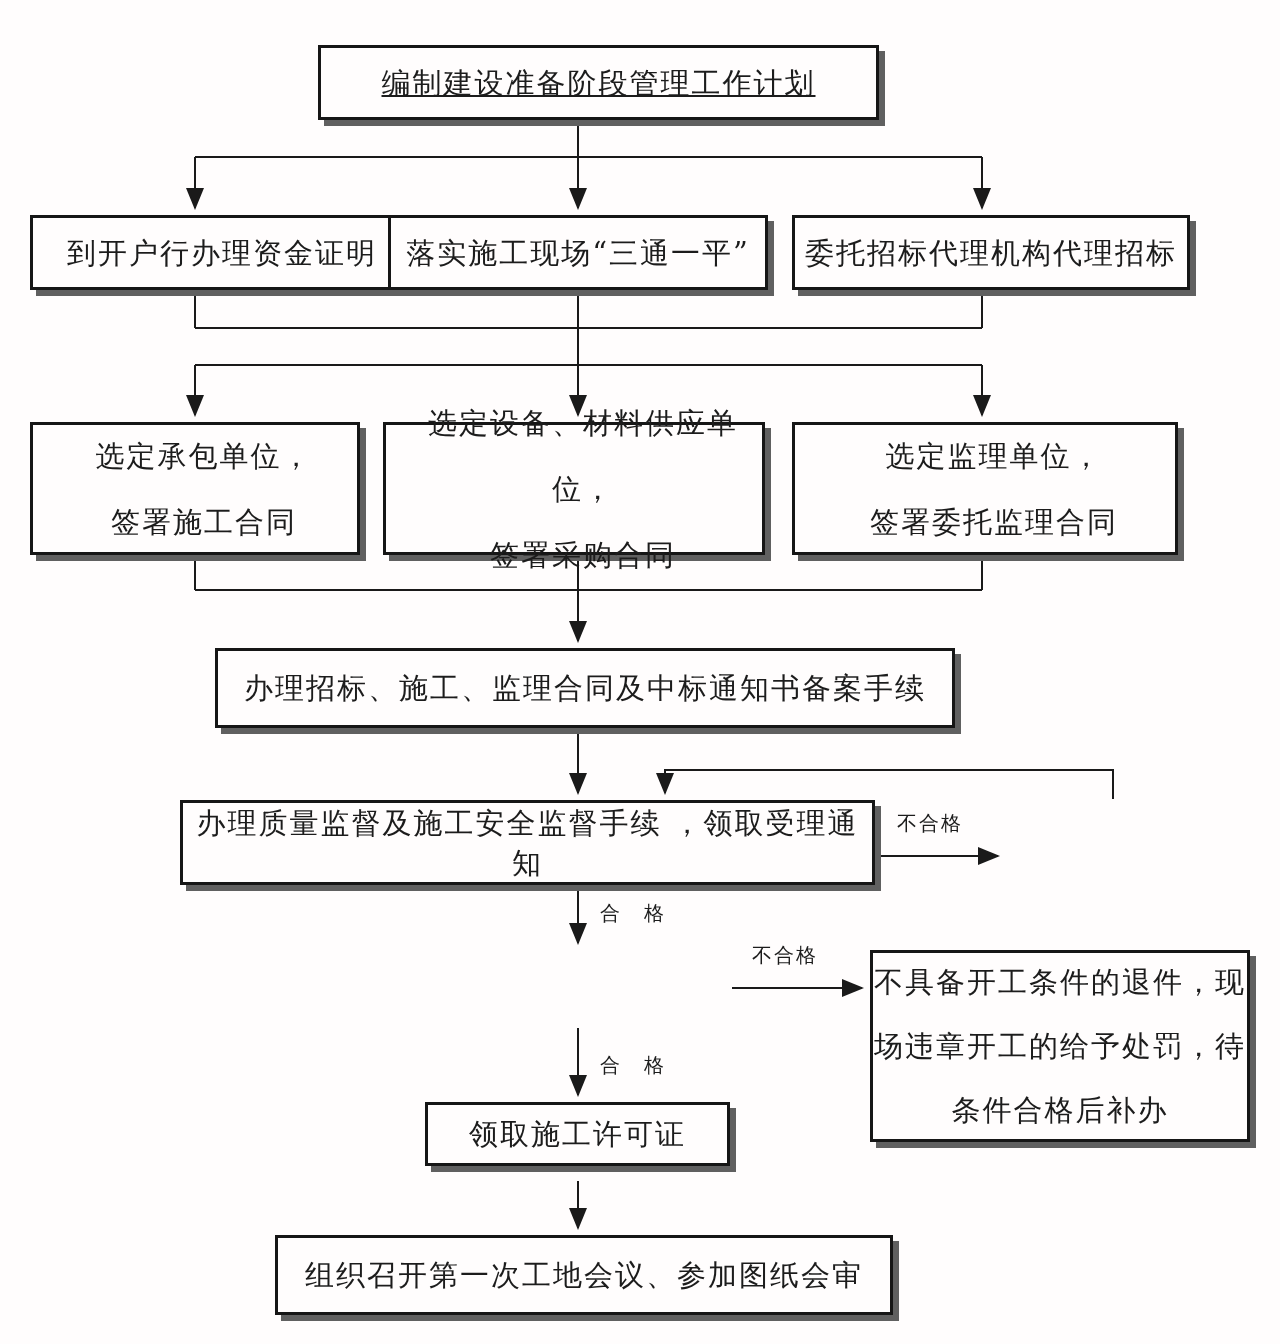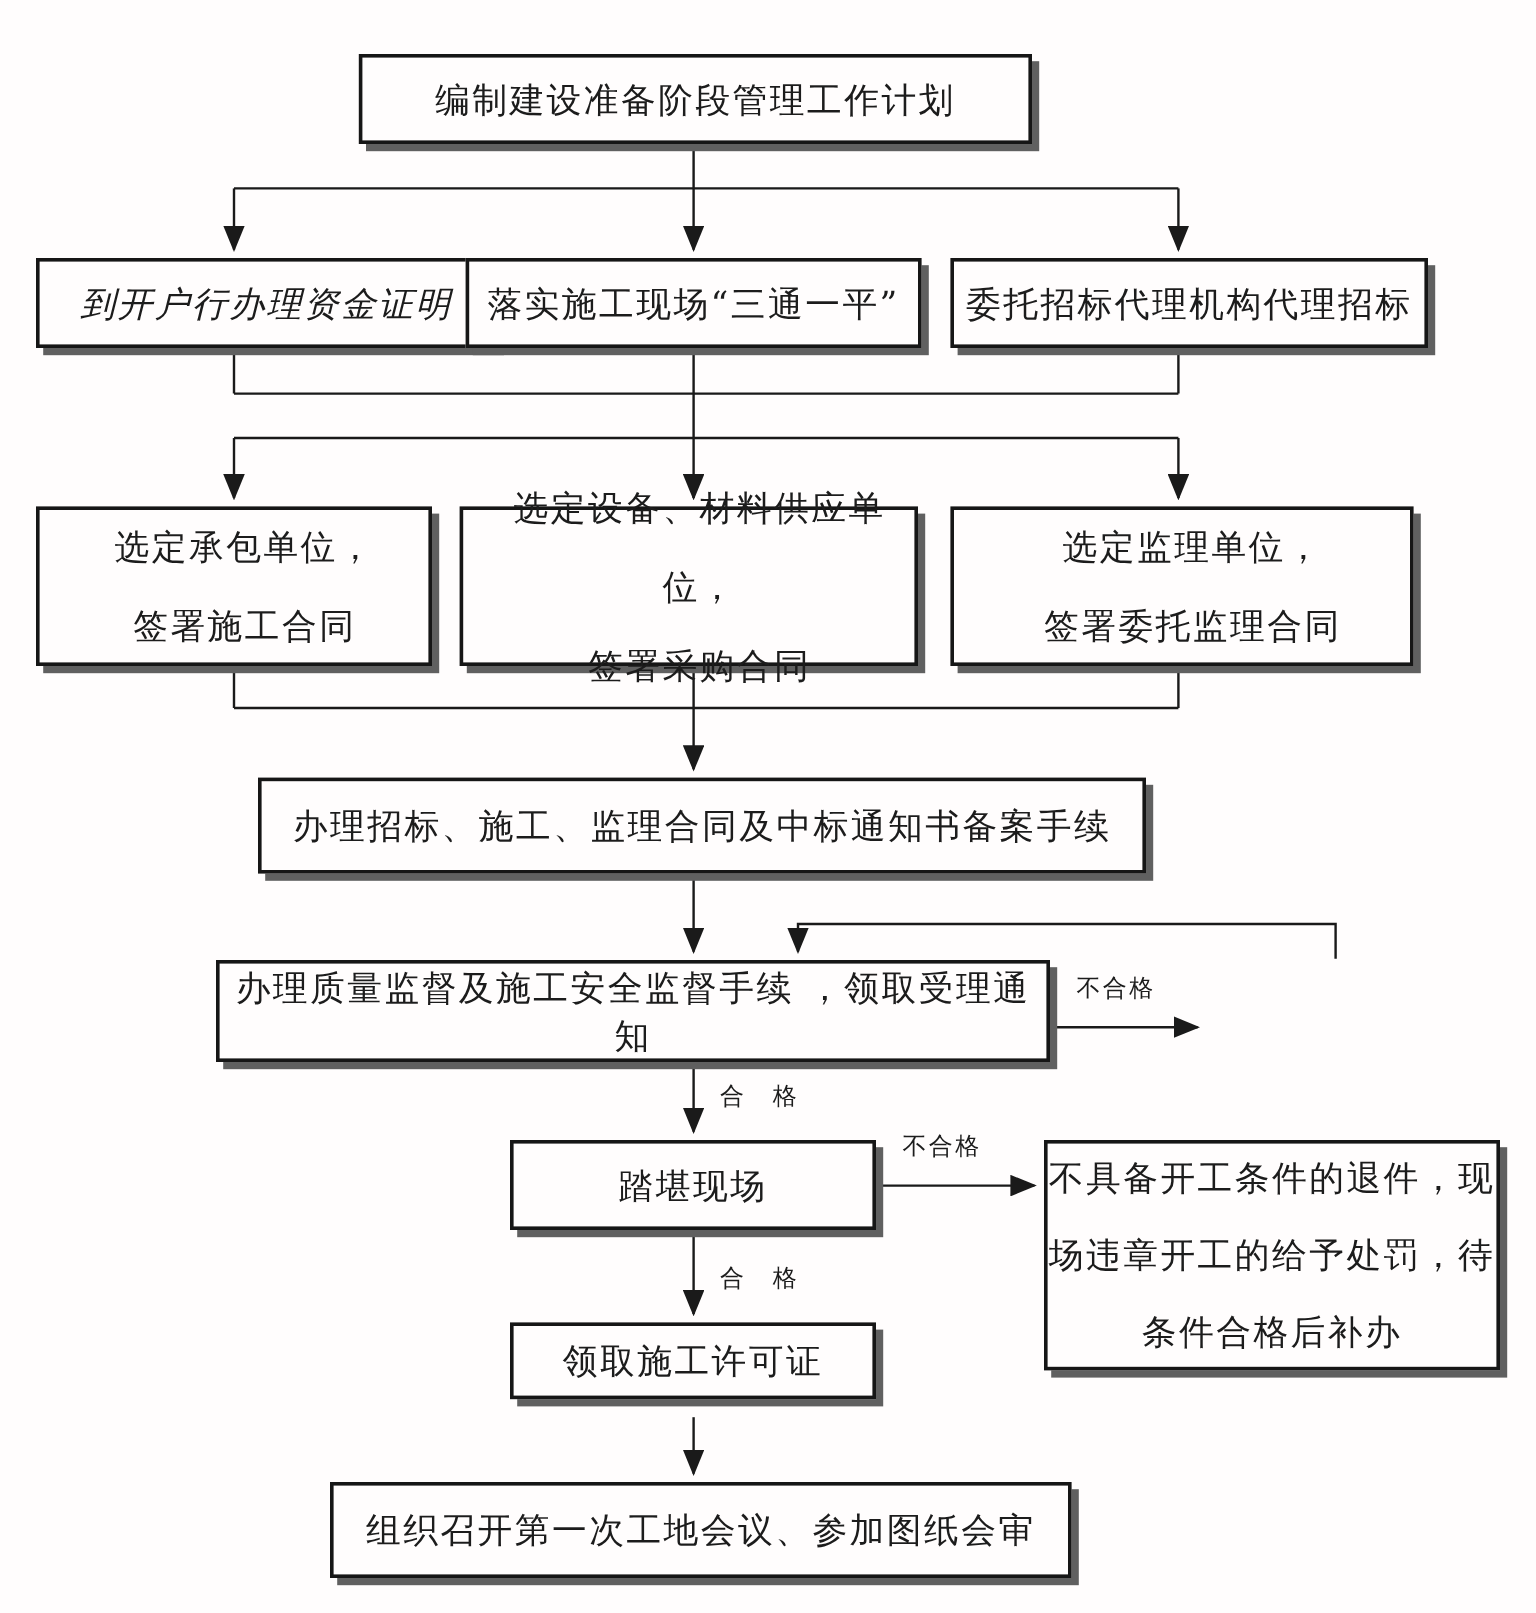--- a/index.html
+++ b/index.html
@@ -69,43 +69,42 @@
 
     <line x1="578" y1="888" x2="578" y2="943" marker-end="url(#ah)"></line>
 
     <line x1="732" y1="988" x2="862" y2="988" marker-end="url(#ah)"></line>
 
     <line x1="578" y1="1028" x2="578" y2="1095" marker-end="url(#ah)"></line>
 
     <line x1="578" y1="1181" x2="578" y2="1228" marker-end="url(#ah)"></line>
   </svg>
 
-  <div class="node" id="n-plan" style="left:299px; top:45px; width:561px; height:75px;">编制建设准备阶段管理工作计划</div>
+  <div class="node" id="n-plan" style="left:318px; top:45px; width:561px; height:75px;text-decoration:underline;">编制建设准备阶段管理工作计划</div>
 
-  <div class="node" id="n-fund" style="left:30px; top:215px; width:384px; height:75px;font-style:italic;">到开户行办理资金证明</div>
+  <div class="node" id="n-fund" style="left:30px; top:215px; width:384px; height:75px;">到开户行办理资金证明</div>
 
   <div class="node" id="n-site" style="left:388px; top:215px; width:380px; height:75px;">落实施工现场“三通一平”</div>
 
   <div class="node" id="n-agency" style="left:792px; top:215px; width:398px; height:75px;">委托招标代理机构代理招标</div>
 
   <div class="node two-line" id="n-contractor" style="left:30px; top:422px; width:330px; height:133px;">选定承包单位，
 签署施工合同</div>
 
   <div class="node two-line" id="n-supplier" style="left:383px; top:422px; width:382px; height:133px;">选定设备、材料供应单位，
 签署采购合同</div>
 
   <div class="node two-line" id="n-supervisor" style="left:792px; top:422px; width:386px; height:133px;">选定监理单位，
 签署委托监理合同</div>
 
   <div class="node" id="n-filing" style="left:215px; top:648px; width:740px; height:80px;">办理招标、施工、监理合同及中标通知书备案手续</div>
 
   <div class="node" id="n-quality" style="left:180px; top:800px; width:695px; height:85px;">办理质量监督及施工安全监督手续 ，领取受理通知</div>
 
 
-  <div class="node" id="n-inspect" style="left:425px; top:950px; width:305px; height:75px;">踏堪现场</div>
 
   <div class="node" id="n-reject" style="left:870px; top:950px; width:380px; height:192px;">不具备开工条件的退件，现
 场违章开工的给予处罚，待
 条件合格后补办</div>
 
   <div class="node" id="n-permit" style="left:425px; top:1102px; width:305px; height:64px;">领取施工许可证</div>
 
   <div class="node" id="n-meeting" style="left:275px; top:1235px; width:618px; height:80px;">组织召开第一次工地会议、参加图纸会审</div>
 
   <span class="edge-label" style="left:897px; top:810px;">不合格</span>

